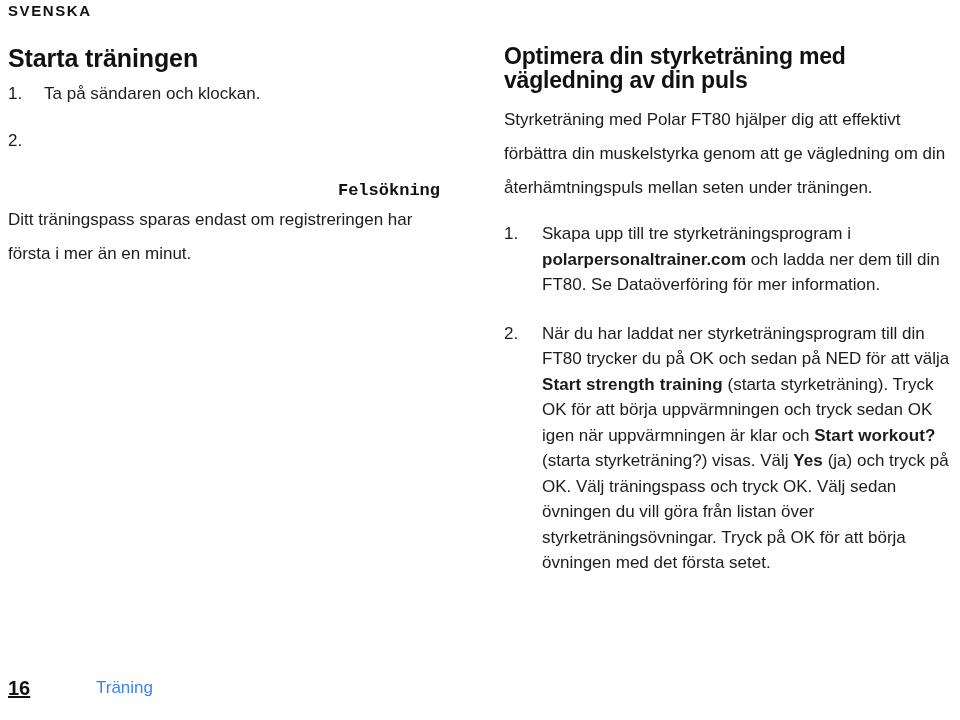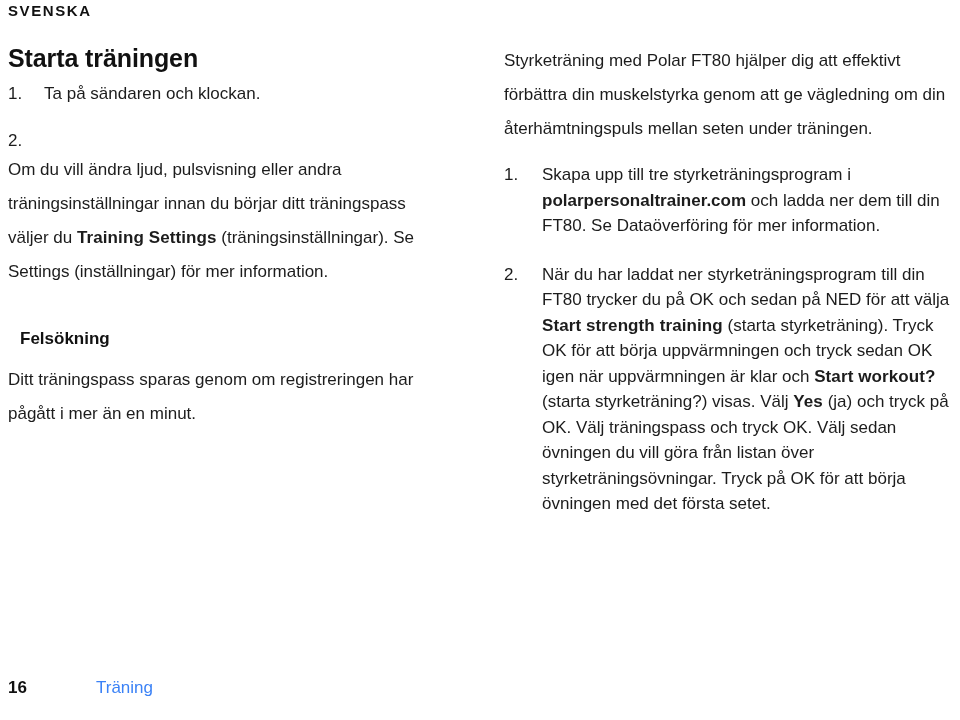--- a/index.html
+++ b/index.html
@@ -64,26 +64,27 @@
   }
   h1.sec-title.two-line {
     font-size: 23px;
     line-height: 24px;
     letter-spacing: -0.2px;
     margin-bottom: 11px;
     max-width: 400px;
   }
 
   h2.sub-title {
-    margin: 12px;
-    font-family: Liberation Sans, sans-serif;
+    margin: 0;
+    font-family: Liberation Mono, monospace;
     font-weight: bold;
     font-size: 17px;
     line-height: 25px;
     color: #111;
+    text-align: right;
   }
 
   
   p.body {
     margin: 0;
     font-size: 17px;
     line-height: 34px;
     color: #1c1c1c;
     font-weight: normal;
   }
@@ -135,24 +136,25 @@
     position: absolute;
     left: 8px;
     bottom: 18px;
     width: 944px;
     height: 26px;
   }
   .footer .folio {
     position: absolute;
     left: 0;
     top: 0;
-    font-size: 17px;
+    font-size: 20px;
     font-weight: bold;
     color: #111;
     line-height: 24px;
+    text-decoration: underline;
   }
   .footer .chapter {
     position: absolute;
     left: 88px;
     top: 0;
     font-size: 17px;
     font-weight: normal;
     color: #3b82f6;
     line-height: 24px;
   }
@@ -175,31 +177,31 @@
           <span class="num">1.</span>
           <span class="rich">Ta på sändaren och klockan.</span>
         </li>
         <li>
           <span class="num">2.</span>
         </li>
       </ol>
 
       <div class="gap-md"></div>
 
-      <p class="body rich">Om du vill ändra ljud, pulsvisning eller andra träningsinställningar innan du börjar ditt träningspass väljer du <span class="ui">Training Settings</span> (träningsinställningar). Se Settings (inställningar) för mer information.</p>
 
       <div class="gap-md"></div>
 
       <h2 class="sub-title">Felsökning</h2>
 
-      <p class="body rich">Ditt träningspass sparas genom om registreringen har pågått i mer än en minut.</p>
+      <p class="body rich">Ditt träningspass sparas endast om registreringen har första i mer än en minut.</p>
     </div>
 
     <div class="col col-right">
 
+      <h1 class="sec-title two-line">Optimera din styrketräning med vägledning av din puls</h1>
 
       <p class="body rich">Styrketräning med Polar FT80 hjälper dig att effektivt förbättra din muskelstyrka genom att ge vägledning om din återhämtningspuls mellan seten under träningen.</p>
 
       <div class="gap-sm"></div>
 
       <ol class="steps tight">
         <li>
           <span class="num">1.</span>
           <span class="rich">Skapa upp till tre styrketräningsprogram i <span class="strong">polarpersonaltrainer.com</span> och ladda ner dem till din FT80. Se Dataöverföring för mer information.</span>
         </li>

